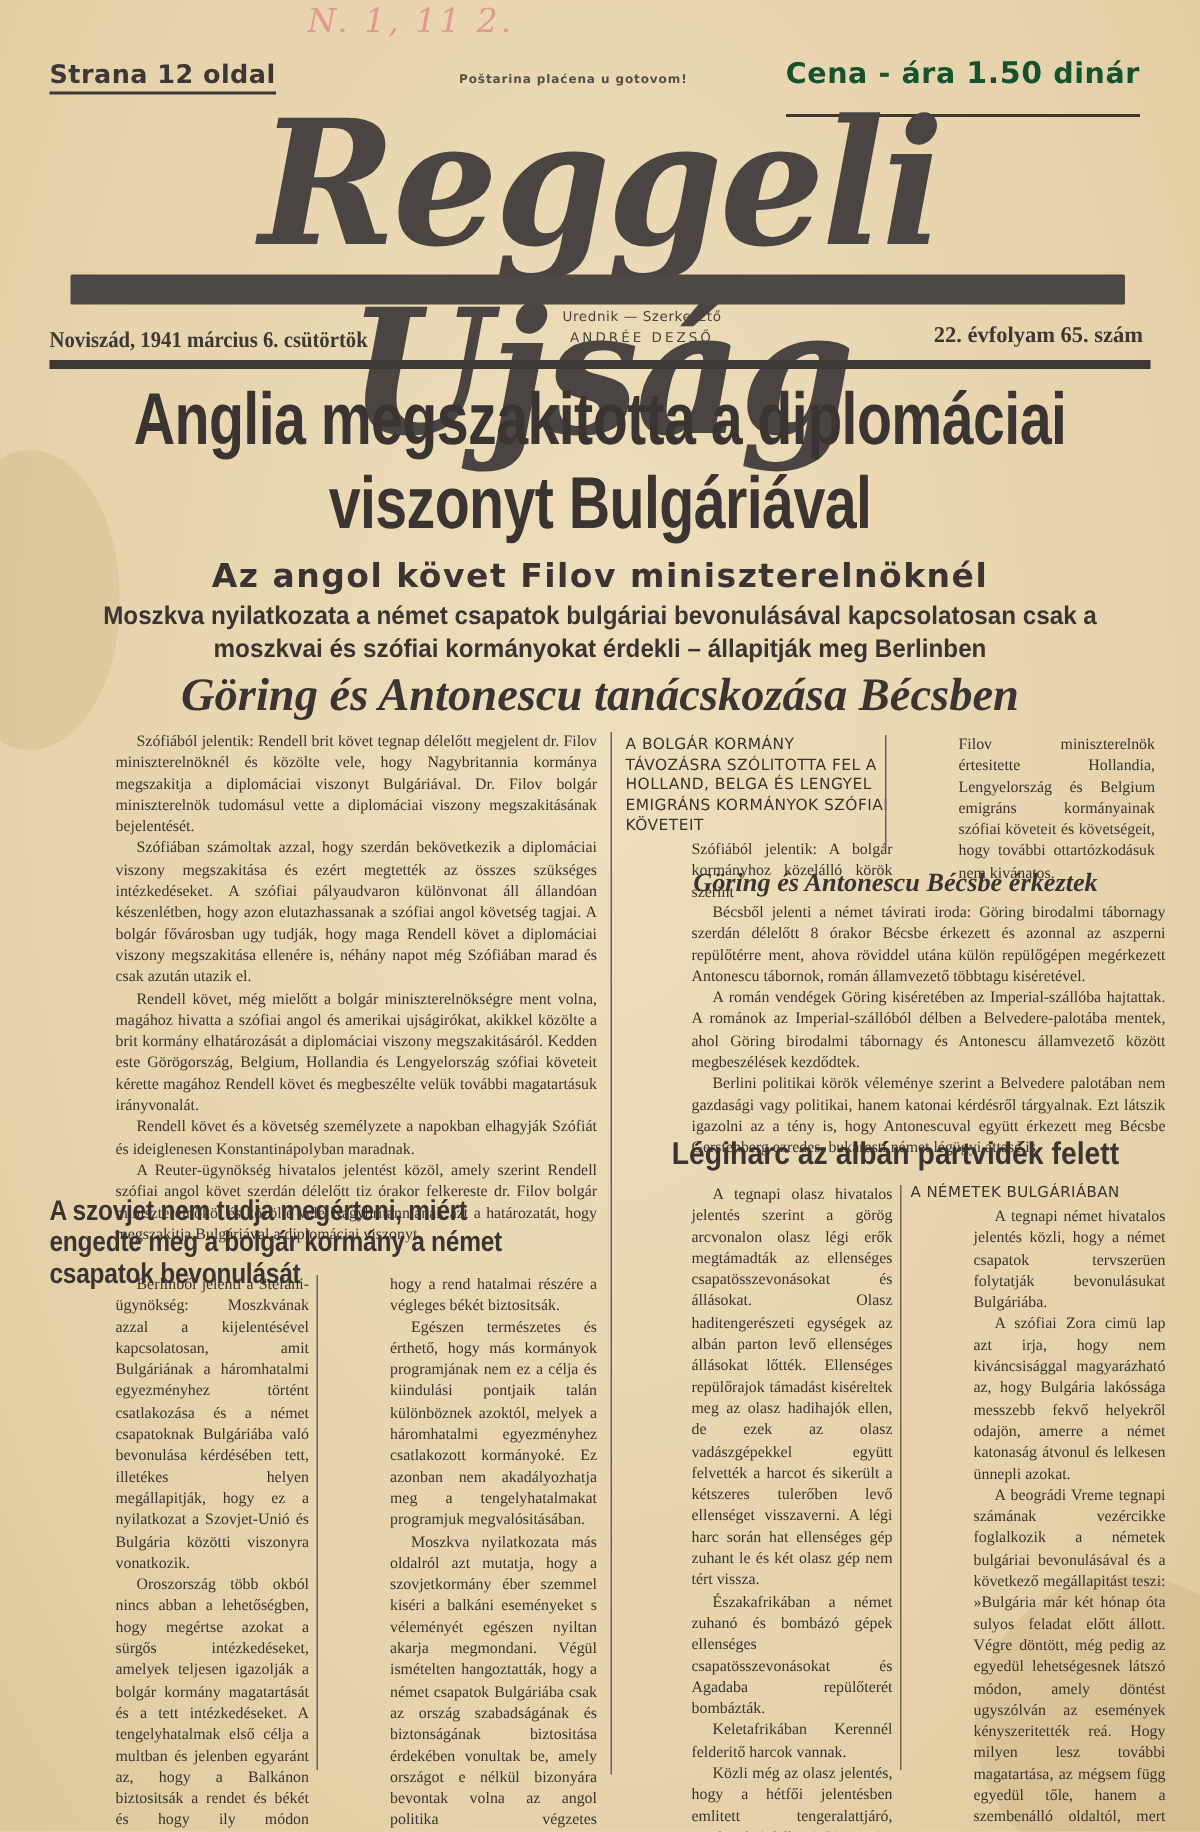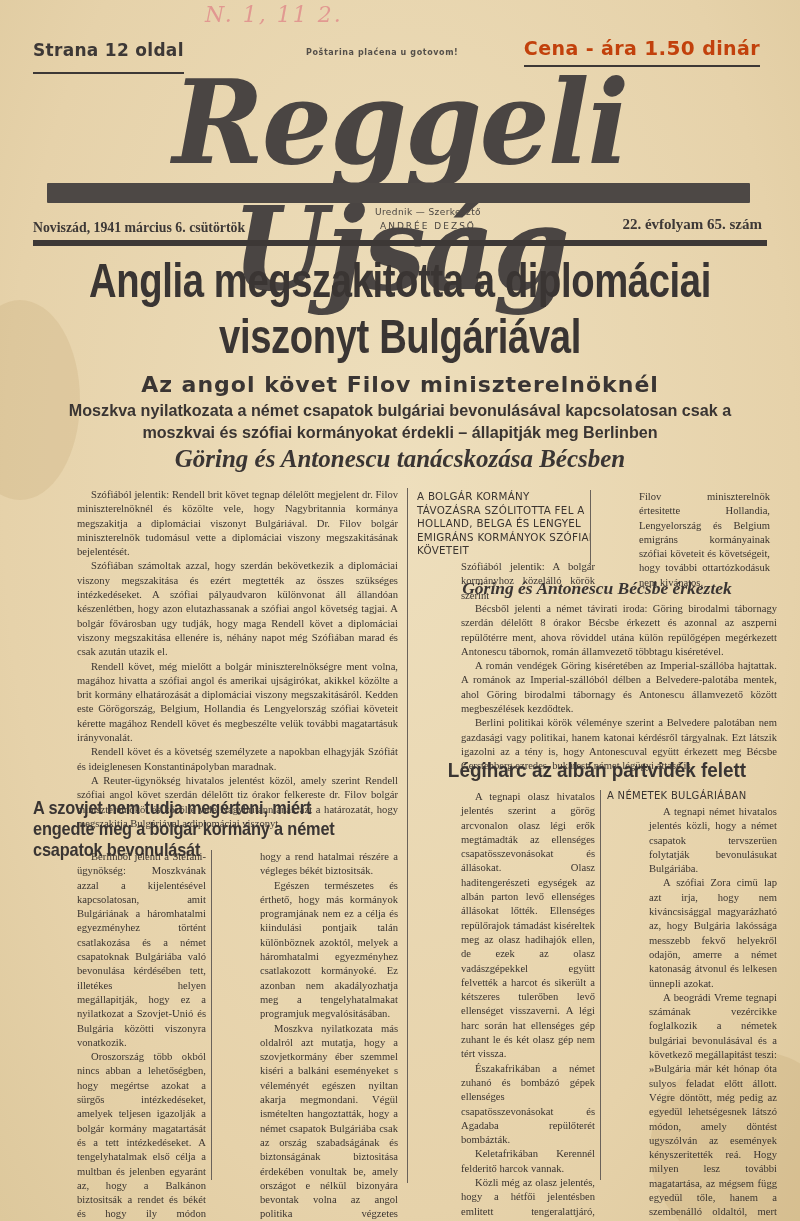--- a/index.html
+++ b/index.html
@@ -10,41 +10,41 @@
     font-family: "DejaVu Serif", serif;
     color: #3a3530;
     position: relative;
     overflow: hidden;
   }
   .page { position: absolute; left: 0; top: 0; width: 800px; height: 1221px; }
 
   .handnote { position: absolute; left: 205px; top: 2px; color: #e08a8a; font-family: "DejaVu Serif", serif; font-style: italic; font-size: 22px; letter-spacing: 2px; opacity: .8; }
 
   .topbar { position: absolute; top: 40px; left: 33px; right: 40px; height: 28px; }
-  .pages-label { position: absolute; left: 0; top: 0; font-family: "DejaVu Sans", sans-serif; font-weight: bold; font-size: 17px; color: #3d3836; border-bottom: 2px solid #3d3836; padding-bottom: 12px; letter-spacing: .3px; }
+  .pages-label { position: absolute; left: 0; top: 0; font-family: "DejaVu Sans", sans-serif; font-weight: bold; font-size: 17px; color: #3d3836; border-bottom: 2px solid #3d3836; padding-bottom: 1px; letter-spacing: .3px; }
   .postage { position: absolute; left: 273px; top: 8px; font-family: "DejaVu Sans", sans-serif; font-weight: bold; font-size: 8px; color: #55504a; letter-spacing: .6px; }
-  .price { position: absolute; right: 0; top: -4px; font-family: "DejaVu Sans", sans-serif; font-weight: bold; font-size: 19px; color: #c2410c; border-bottom: 2px solid #3d3836; padding-bottom: 5px; letter-spacing: .4px; }
+  .price { position: absolute; right: 0; top: -4px; font-family: "DejaVu Sans", sans-serif; font-weight: bold; font-size: 19px; color: #14532d; border-bottom: 2px solid #3d3836; padding-bottom: 16px; letter-spacing: .4px; }
   .price .num { font-size: 20px; }
 
   .masthead { position: absolute; top: 66px; left: 0; width: 800px; text-align: center; font-family: "DejaVu Serif", serif; font-style: italic; font-weight: bold; font-size: 110px; color: #4a4543; letter-spacing: -2px; line-height: 120px; transform: scaleY(1.05); }
   .mast-bar { position: absolute; top: 183px; left: 47px; width: 703px; height: 20px; background: #4d4845; border-radius: 1px; }
 
   .meta-row { position: absolute; top: 207px; left: 33px; right: 38px; height: 34px; }
   .meta-date { position: absolute; left: 0; top: 12px; font-family: "Liberation Serif", serif; font-weight: bold; font-size: 15px; color: #3d3836; transform: scaleX(.92); transform-origin: left; }
   .meta-editor { position: absolute; left: 330px; top: 0; text-align: center; width: 130px; font-family: "DejaVu Sans", sans-serif; font-size: 9px; color: #4a4540; }
   .meta-editor .role { display: block; letter-spacing: .4px; }
   .meta-editor .name { display: block; letter-spacing: 2px; margin-top: 4px; }
   .meta-issue { position: absolute; right: 0; top: 9px; font-family: "Liberation Serif", serif; font-weight: bold; font-size: 15px; color: #3d3836; }
   .meta-bar { position: absolute; top: 240px; left: 33px; right: 33px; height: 6px; background: #3d3836; }
 
   .headline { position: absolute; top: 252px; left: 0; width: 800px; text-align: center; font-family: "Liberation Sans", sans-serif; font-weight: bold; font-size: 49px; line-height: 56px; color: #3a3533; transform: scaleX(.78); transform-origin: center; letter-spacing: -.5px; }
   .headline span { display: block; }
   .sub1 { position: absolute; top: 372px; left: 0; width: 800px; text-align: center; font-family: "DejaVu Sans", sans-serif; font-weight: bold; font-size: 22px; color: #3a3533; letter-spacing: 1px; }
   .sub2 { position: absolute; top: 400px; left: 33px; width: 734px; text-align: center; font-family: "Liberation Sans", sans-serif; font-weight: bold; font-size: 17px; line-height: 22px; color: #3a3533; transform: scaleX(.95); }
-  .sub3 { position: absolute; top: 445px; left: 0; width: 800px; text-align: center; font-family: "Liberation Serif", serif; font-style: italic; font-weight: bold; font-size: 25px; color: #3a3533; }
+  .sub3 { position: absolute; top: 445px; left: 0; width: 800px; text-align: center; font-family: "Liberation Serif", serif; font-style: italic; font-weight: bold; font-size: 31px; color: #3a3533; }
 
   .col { position: absolute; font-family: "Liberation Serif", serif; font-size: 10.6px; line-height: 14.3px; color: #3a3430; text-align: justify; }
   .col p { text-indent: 14px; margin-bottom: 0; margin-left: 44px; }
   .col p.noindent { text-indent: 0; }
 
   .vrule { position: absolute; width: 1px; background: #6a625a; }
 
   .art-left { left: 33px; top: 488px; width: 365px; }
   .box-head { position: absolute; left: 33px; top: 797px; width: 365px; font-family: "Liberation Sans", sans-serif; font-weight: bold; font-size: 19px; line-height: 21px; color: #3a3533; transform: scaleX(.86); transform-origin: left; letter-spacing: -.2px; }
   .left-c1 { left: 33px; top: 850px; width: 173px; }

